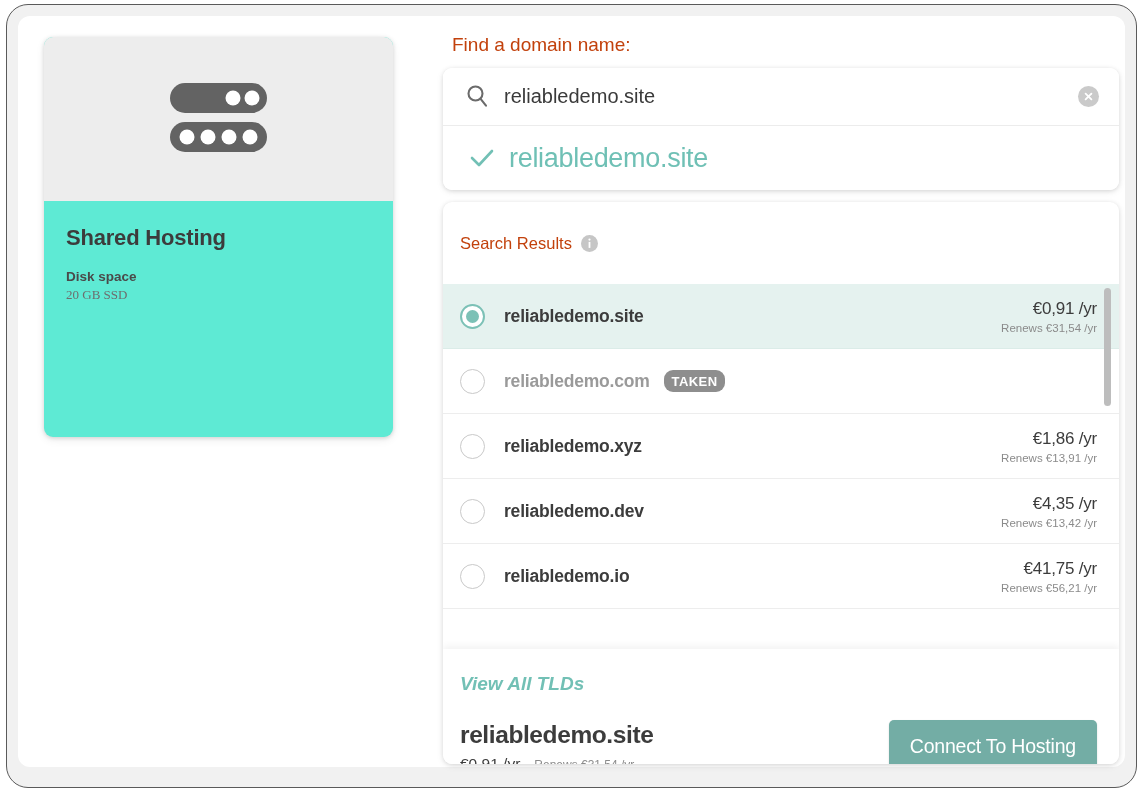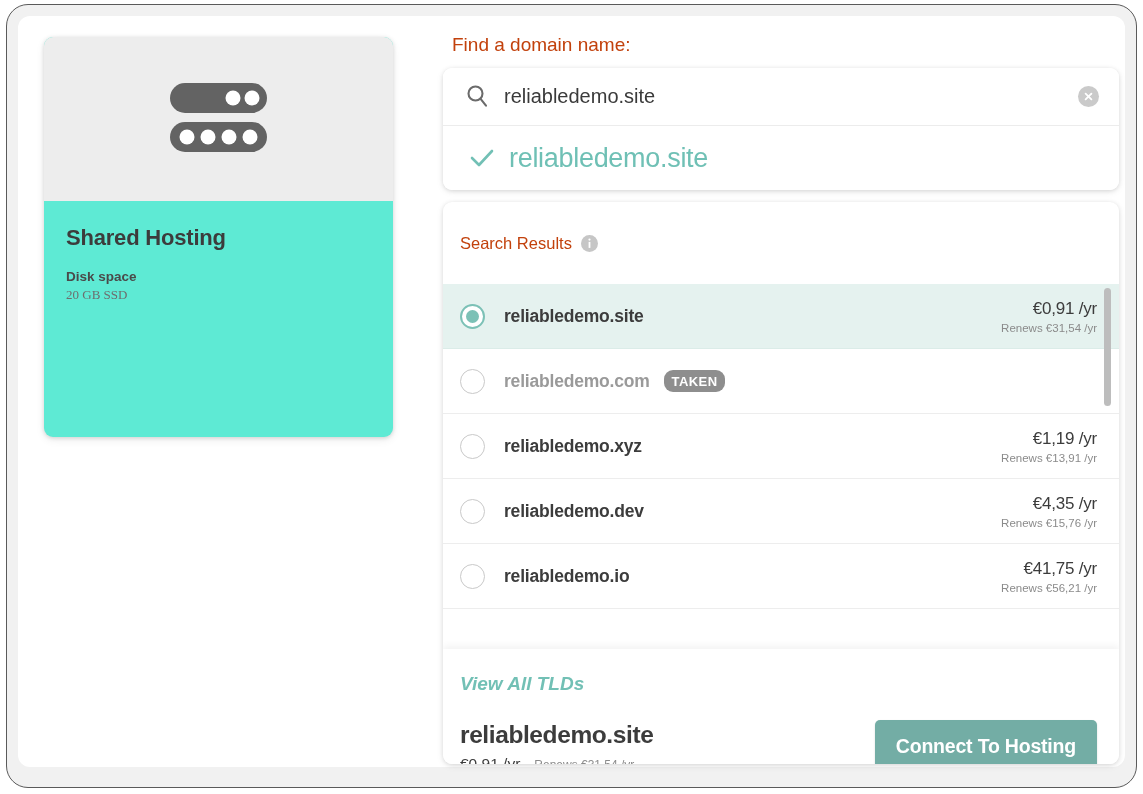--- a/index.html
+++ b/index.html
@@ -207,21 +207,21 @@
   }
   #foot-price { font-size: 15.5px; color: #3c3c3c; }
   #foot-renews { font-size: 12px; color: #8b8b8b; margin-left: 14px; }
   #connect-btn {
     margin-left: auto;
     background: #73ada5;
     color: #ffffff;
     border: 0;
     border-radius: 5px;
     font-family: "Liberation Sans", sans-serif;
-    font-size: 19.5px; font-weight: bold;
+    font-size: 19.5px; font-weight: normal;
     letter-spacing: -.2px;
     padding: 15px 21px;
     cursor: pointer;
     box-shadow: 0 1px 2px rgba(0,0,0,.15);
   }
 </style>
 </head>
 <body>
 
 <div id="frame">
@@ -306,32 +306,32 @@
           <span class="price-col">
             <div class="price"></div>
             <div class="renews"></div>
           </span>
         </div>
 
         <div class="row">
           <span class="radio"></span>
           <span class="dom-name">reliabledemo.xyz</span>
           <span class="price-col">
-            <div class="price">€1,19 /yr</div>
+            <div class="price">€1,86 /yr</div>
             <div class="renews">Renews €13,91 /yr</div>
           </span>
         </div>
 
 
         <div class="row">
           <span class="radio"></span>
           <span class="dom-name">reliabledemo.dev</span>
           <span class="price-col">
             <div class="price">€4,35 /yr</div>
-            <div class="renews">Renews €15,76 /yr</div>
+            <div class="renews">Renews €13,42 /yr</div>
           </span>
         </div>
 
         <div class="row">
           <span class="radio"></span>
           <span class="dom-name">reliabledemo.io</span>
           <span class="price-col">
             <div class="price">€41,75 /yr</div>
             <div class="renews">Renews €56,21 /yr</div>
           </span>

